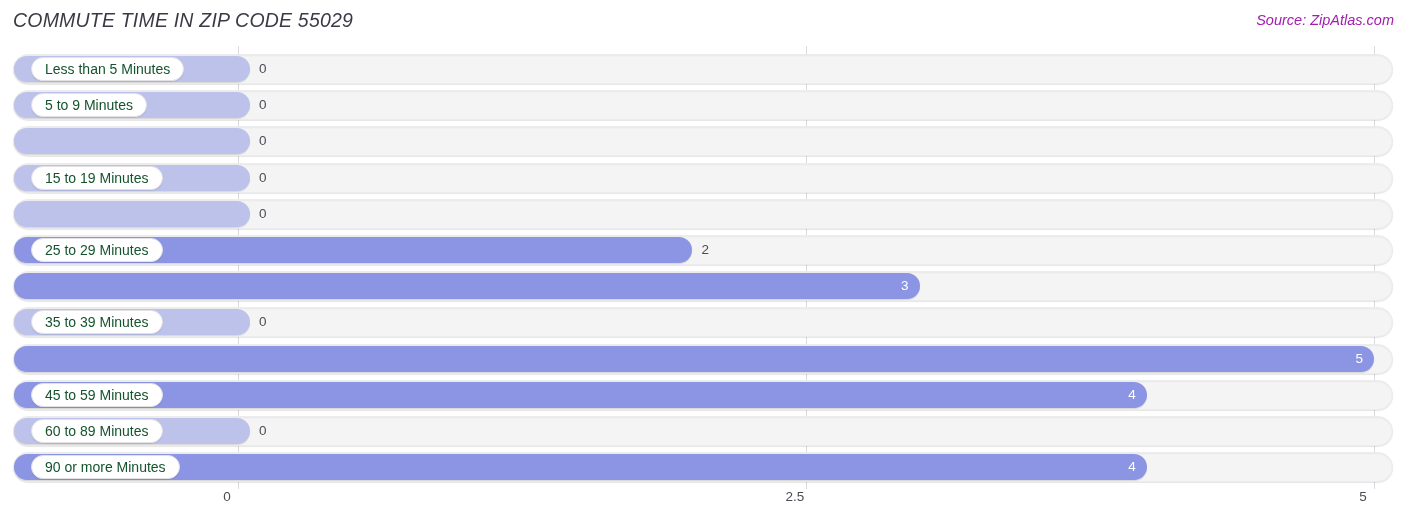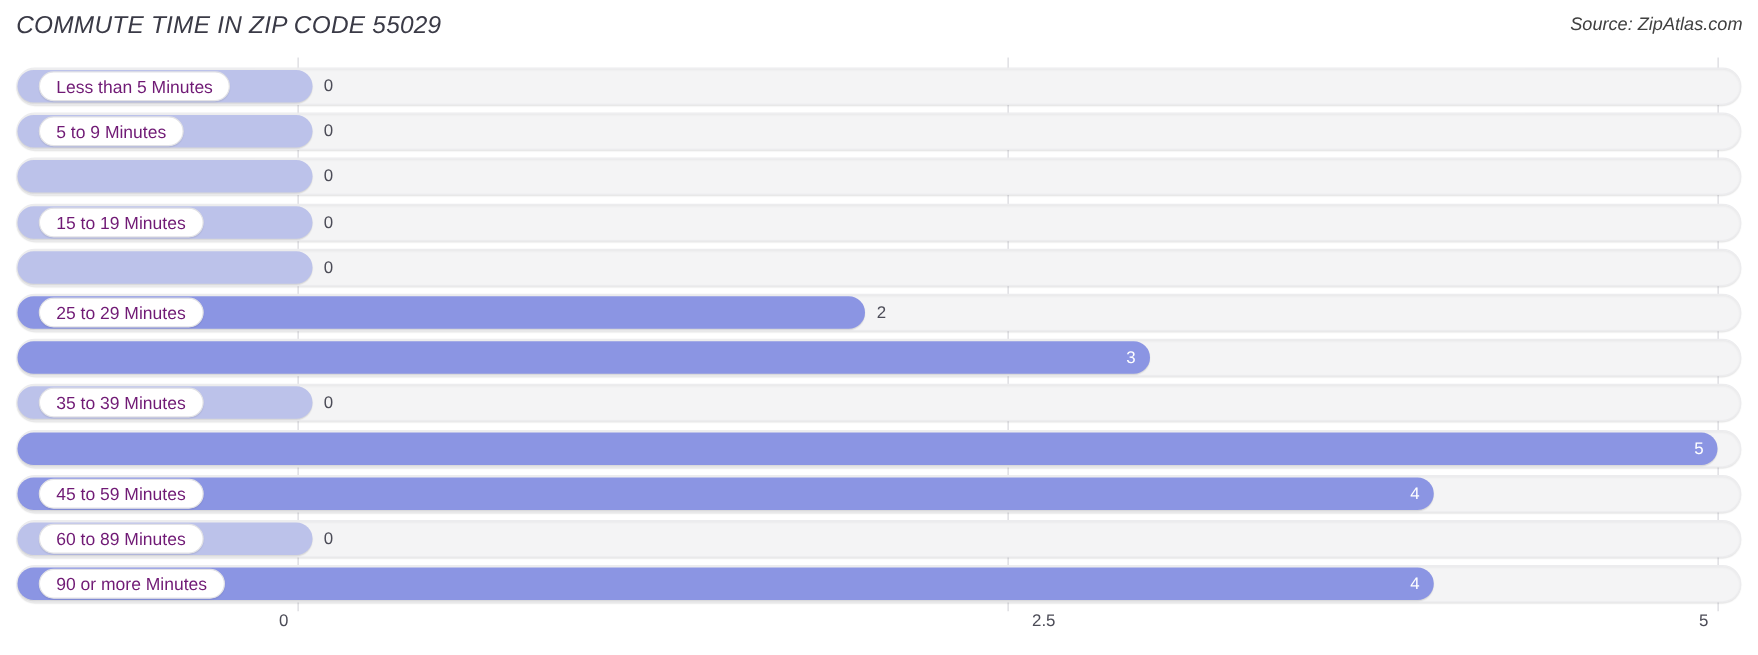--- a/index.html
+++ b/index.html
@@ -33,21 +33,21 @@
     font-weight: 400;
     white-space: nowrap;
     font-style: italic;
   }
   #chart-source {
     position: absolute;
     right: 12px;
     top: 12px;
     font-size: 14.5px;
     font-style: italic;
-    color: #404040;
+    color: #a21caf;
     white-space: nowrap;
   }
 
   
   #plot-area {
     position: absolute;
     left: 0;
     top: 46px;
     width: 1406px;
     height: 440px;
@@ -117,21 +117,21 @@
     position: absolute;
     left: 18px;
     top: 3px;
     height: 24px;
     line-height: 23px;
     padding: 0 13px;
     border-radius: 12px;
     background: #ffffff;
     border: 1px solid #e2e2e6;
     font-size: 14px;
-    color: #701a75;
+    color: #14532d;
     white-space: nowrap;
     box-shadow: 0 1px 1px rgba(0,0,0,0.08);
     box-sizing: border-box;
   }
 
   
   #x-axis {
     position: absolute;
     left: 0;
     top: 489px;
@@ -232,15 +232,15 @@
         <div class="bar-fill" style="width: 1132.8px;">
           <span class="bar-value-in">4</span>
         </div>
         <div class="row-label">90 or more Minutes</div>
       </div>
     </div>
 </div>
 
 <div id="x-axis">
     <div class="axis-tick" style="left: 227px;">0</div>
-    <div class="axis-tick" style="left: 795px; margin-left: 40px;">2.5</div>
+    <div class="axis-tick" style="left: 795px;">2.5</div>
     <div class="axis-tick" style="left: 1363px;">5</div>
   </div>
 
 </body></html>

